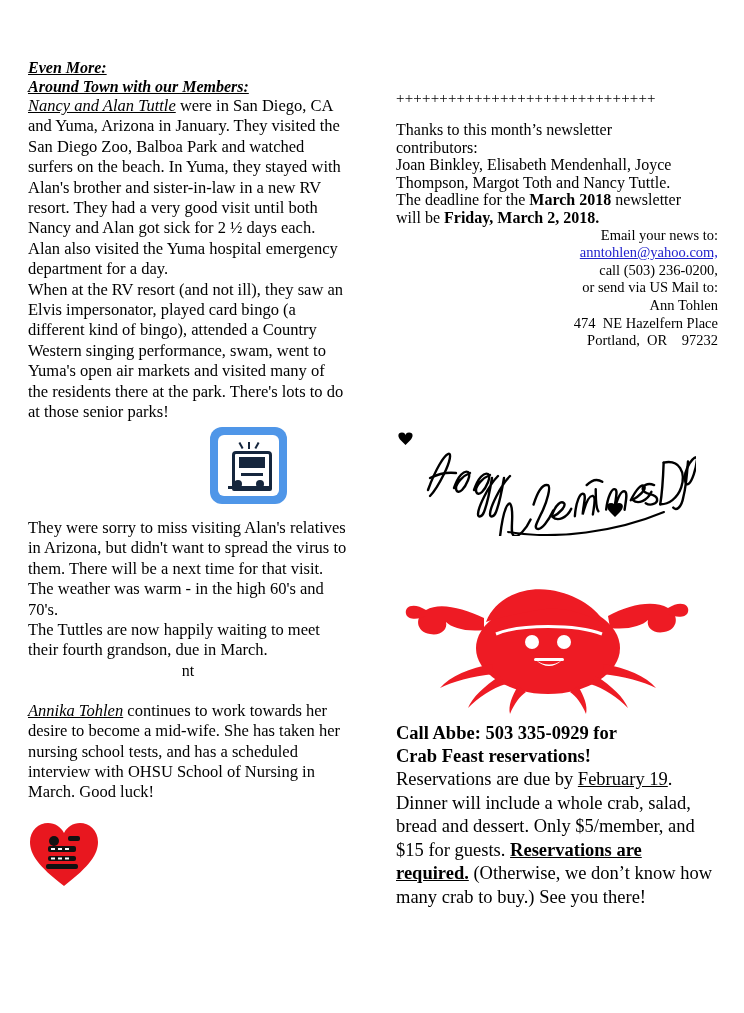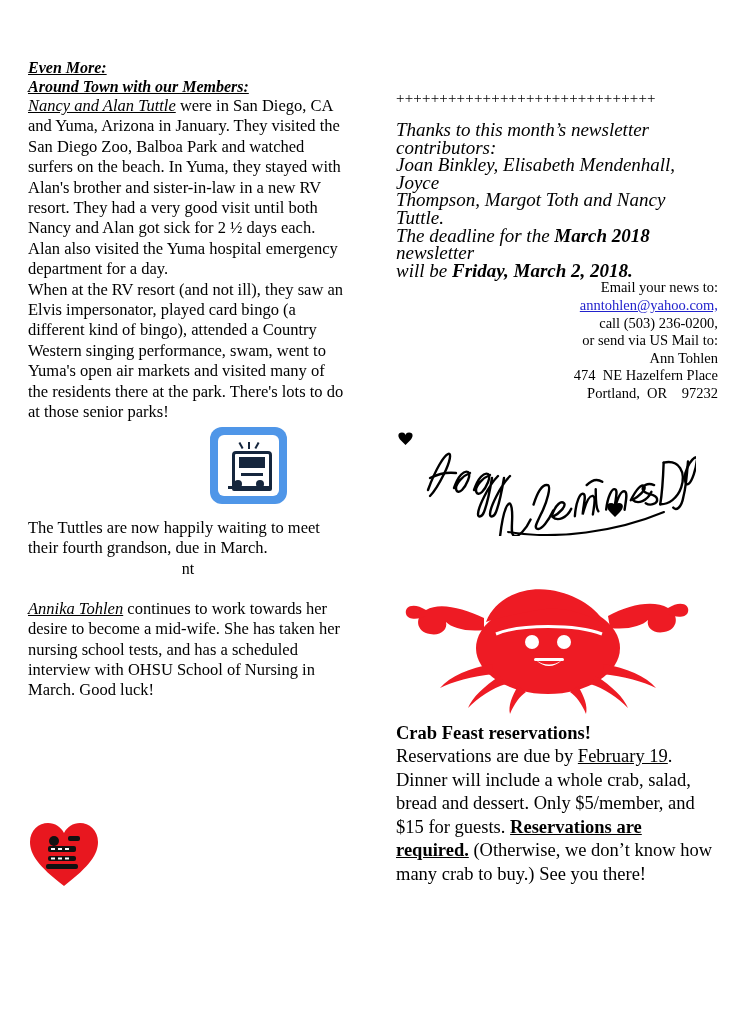--- a/index.html
+++ b/index.html
@@ -61,23 +61,22 @@
 
   
   .plus-rule {
     font-family: "Liberation Serif", serif;
     font-size: 15px;
     letter-spacing: 0.2px;
     white-space: nowrap;
     margin-bottom: 14px;
   }
   .contrib {
-    font-size: 19px;
+    font-size: 16px;
     line-height: 17.6px;
-    font-style: italic;
   }
   .contrib b { font-weight: bold; }
   .indent-block {
     margin-left: 38px;
     font-size: 14.5px;
     line-height: 17.6px;
     text-align: right;
   }
   .email-link {
     color: #2222cc;
@@ -219,20 +218,21 @@
           <div class="bus-lights"></div>
         </div>
         <div class="bus-wheel l"></div>
         <div class="bus-wheel r"></div>
         <div class="bus-base"></div>
       </div>
     </div>
   </div>
 
   <div style="position:absolute; left:28px; top:518px; width:320px;" class="body-text">
+    <p class="para">They were sorry to miss visiting Alan's relatives in Arizona, but didn't want to spread the virus to them. There will be a next time for that visit. The weather was warm - in the high 60's and 70's.</p>
     <p class="para">The Tuttles are now happily waiting to meet their fourth grandson, due in March.</p>
     <div class="centered-sig">nt</div>
     <div class="spacer-20"></div>
     <p class="para"><span class="lead-name">Annika Tohlen</span><span> continues to work towards her desire to become a mid-wife.  She has taken her nursing school tests, and has a scheduled interview with OHSU School of Nursing in March. Good luck!</span></p>
   </div>
 
   <div class="heart-phone">
     <svg width="72" height="68" viewBox="0 0 72 68" xmlns="http://www.w3.org/2000/svg">
       <path d="M36 66 C10 46 2 34 2 22 C2 10 11 3 20 3 C27 3 33 7 36 13 C39 7 45 3 52 3 C61 3 70 10 70 22 C70 34 62 46 36 66 Z" fill="#e8171f"></path>
       <g fill="#111111">
@@ -340,17 +340,18 @@
 
         <path d="M136 104 C144 112 154 112 162 104 C154 110 144 110 136 104 Z"></path>
         <rect x="134" y="102" width="30" height="3" rx="1.5"></rect>
 
         <path d="M96 78 C120 68 176 68 202 78" stroke="#ffffff" stroke-width="3" fill="none"></path>
       </g>
     </svg>
   </div>
 
   <div class="crab-text">
+    <div class="crab-title">Call Abbe: 503 335-0929 for</div>
     <div class="crab-title">Crab Feast reservations!</div>
     <div><span>Reservations are due by </span><span class="u">February 19</span><span>. Dinner will include a whole crab, salad, bread and dessert.  Only $5/member, and $15 for guests. </span><span class="b u">Reservations are required.</span><span> (Otherwise, we don’t know how many crab to buy.) See you there!</span></div>
   </div>
 
 </div>
 
 </body></html>

